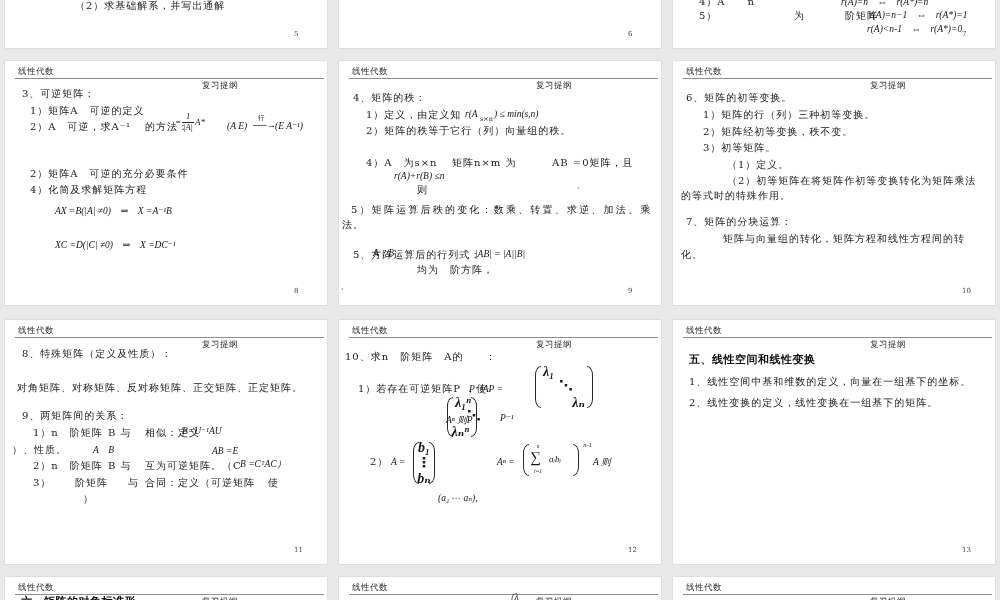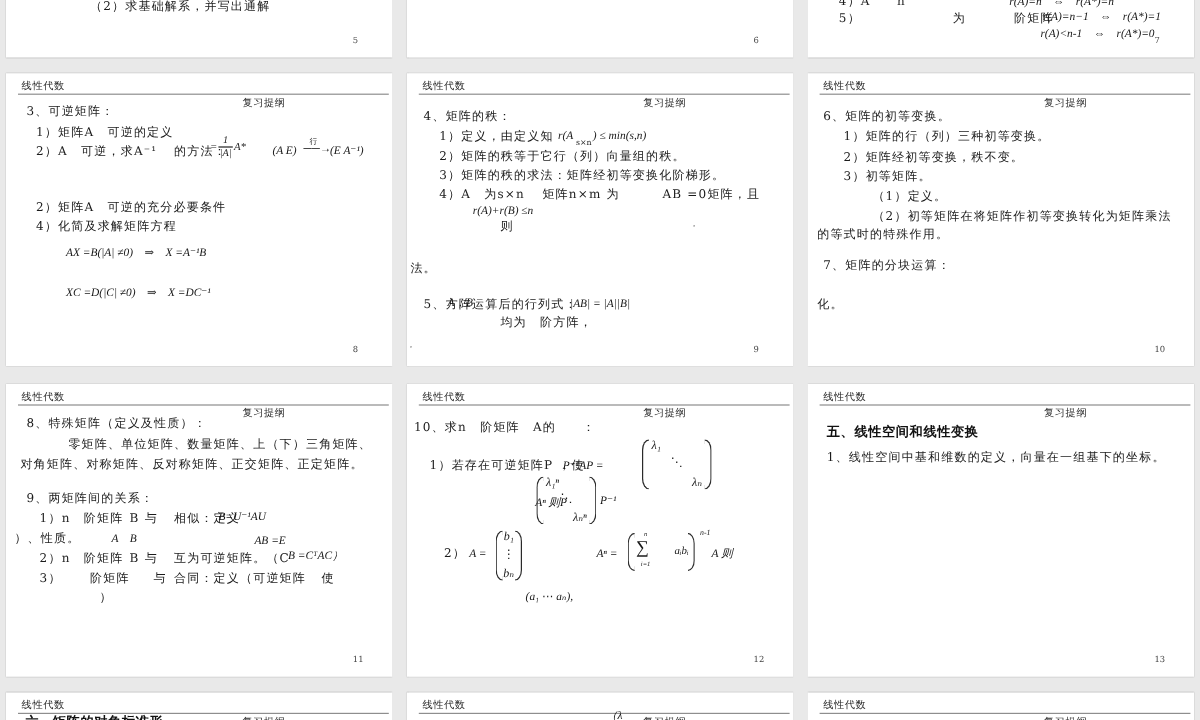--- a/index.html
+++ b/index.html
@@ -32,30 +32,30 @@
   .fx .fr span{display:block;font-size:8.5px;line-height:9.5px;padding:0 1px;}
   .fx .fr .den{border-top:1px solid #222;}
   
   .lp,.rp{position:absolute;top:0;bottom:0;width:5px;}
   .lp{left:0;border-left:1.2px solid #2a2a2a;border-top:1.2px solid #2a2a2a;
       border-bottom:1.2px solid #2a2a2a;border-radius:6px 0 0 6px/9px 0 0 9px;}
   .rp{right:0;border-right:1.2px solid #2a2a2a;border-top:1.2px solid #2a2a2a;
       border-bottom:1.2px solid #2a2a2a;border-radius:0 6px 6px 0/0 9px 9px 0;}
   
   .mat{position:absolute;}
-  .me{position:absolute;font-size:10px;font-style:italic;line-height:9px;white-space:nowrap;
-      color:#161616;font-family:"Liberation Serif","DejaVu Serif","DejaVu Sans",serif;}
+  .me{position:absolute;font-size:14px;font-style:italic;line-height:9px;white-space:nowrap;
+      color:#161616;font-family:"Liberation Serif","DejaVu Serif","DejaVu Sans",serif;font-weight:bold;}
   
   .sum{position:absolute;width:56px;height:32px;
        font-family:"Liberation Serif","DejaVu Serif","DejaVu Sans",serif;color:#161616;}
   .sum>span{position:absolute;white-space:nowrap;}
   .sum .sg{left:7px;top:5px;font-size:15px;line-height:16px;font-style:normal;}
   .sum .sl1{left:7px;top:-1px;width:16px;text-align:center;font-size:5.5px;font-style:italic;}
   .sum .sl2{left:4px;top:24px;width:22px;text-align:center;font-size:5.5px;font-style:italic;}
-  .sum .sb{left:26px;top:10px;font-size:9px;font-style:italic;margin-left:13px;}
+  .sum .sb{left:26px;top:10px;font-size:9px;font-style:italic;}
   .sum .sp{right:-13px;top:-3px;font-size:6.5px;font-style:italic;}
 </style>
 </head>
 <body>
 
 <div class="stage">
     <div class="slide" style="left: 5px; top: -196px;">
       <span class="s-pg">5</span>
       <span class="it " style="left: 70px; top: 196px;">（2）求基础解系，并写出通解</span>
     </div>
@@ -102,56 +102,56 @@
       <span class="s-hd">线性代数</span>
       <div class="s-rule"></div>
       <span class="s-sub">复习提纲</span>
       <span class="s-pg">9</span>
       <span class="it " style="left: 14px; top: 31px;">4、矩阵的秩：</span>
       <span class="it " style="left: 27px; top: 48px;">1）定义，由定义知</span>
       <span class="it m" style="left: 126px; top: 47px;">r(A</span>
       <span class="it xs" style="left: 141px; top: 52px;">s×n</span>
       <span class="it m" style="left: 155px; top: 47px;">) ≤ min(s,n)</span>
       <span class="it " style="left: 27px; top: 64px;">2）矩阵的秩等于它行（列）向量组的秩。</span>
-      <span class="it " style="left: 27px; top: 80px;">3）矩阵的秩的求法：矩阵经初等变换化阶梯形。</span>
       <span class="it " style="left: 27px; top: 96px;">4）A　为s×n</span>
       <span class="it " style="left: 113px; top: 96px;">矩阵n×m 为</span>
       <span class="it " style="left: 213px; top: 96px;">AB =0矩阵，且</span>
       <span class="it m" style="left: 55px; top: 109px;">r(A)+r(B) ≤n</span>
       <span class="it " style="left: 78px; top: 123px;">则</span>
       <span class="it xs" style="left: 238px; top: 119px;">。</span>
+      <span class="it w" style="left: 12px; top: 143px;">5）矩阵运算后秩的变化：数乘、转置、求逆、加法、乘</span>
       <span class="it " style="left: 3px; top: 158px;">法。</span>
       <span class="it " style="left: 14px; top: 188px;">5、方阵运算后的行列式：</span>
       <span class="it m" style="left: 34px; top: 186px;">A，B</span>
       <span class="it m" style="left: 136px; top: 187px;">|AB| = |A||B|</span>
       <span class="it " style="left: 78px; top: 203px;">均为　阶方阵，</span>
       <span class="it xs" style="left: 2px; top: 220px;">。</span>
     </div>
     <div class="slide" style="left: 673px; top: 61px;">
       <span class="s-hd">线性代数</span>
       <div class="s-rule"></div>
       <span class="s-sub">复习提纲</span>
       <span class="s-pg">10</span>
       <span class="it " style="left: 13px; top: 31px;">6、矩阵的初等变换。</span>
       <span class="it " style="left: 30px; top: 48px; text-align: right;">1）矩阵的行（列）三种初等变换。</span>
       <span class="it " style="left: 30px; top: 65px;">2）矩阵经初等变换，秩不变。</span>
       <span class="it " style="left: 30px; top: 81px;">3）初等矩阵。</span>
       <span class="it " style="left: 54px; top: 98px;">（1）定义。</span>
       <span class="it " style="left: 54px; top: 114px;">（2）初等矩阵在将矩阵作初等变换转化为矩阵乘法</span>
       <span class="it " style="left: 8px; top: 129px;">的等式时的特殊作用。</span>
       <span class="it " style="left: 13px; top: 155px;">7、矩阵的分块运算：</span>
+      <span class="it " style="left: 50px; top: 172px;">矩阵与向量组的转化，矩阵方程和线性方程间的转</span>
       <span class="it " style="left: 8px; top: 188px;">化。</span>
     </div>
     <div class="slide" style="left: 5px; top: 320px;">
       <span class="s-hd">线性代数</span>
       <div class="s-rule"></div>
       <span class="s-sub">复习提纲</span>
       <span class="s-pg">11</span>
       <span class="it " style="left: 17px; top: 28px;">8、特殊矩阵（定义及性质）：</span>
-      <span class="it " style="left: 52px; top: 45px;">零矩阵、单位矩阵、数量矩阵、上（下）三角矩阵、</span>
       <span class="it " style="left: 12px; top: 62px;">对角矩阵、对称矩阵、反对称矩阵、正交矩阵、正定矩阵。</span>
       <span class="it " style="left: 17px; top: 90px;">9、两矩阵间的关系：</span>
       <span class="it " style="left: 28px; top: 107px;">1）n　阶矩阵</span>
       <span class="it " style="left: 103px; top: 107px;">B 与</span>
       <span class="it " style="left: 140px; top: 107px;">相似：定义</span>
       <span class="it m" style="left: 177px; top: 105px;">B=U⁻¹AU</span>
       <span class="it " style="left: 7px; top: 124px;">）、性质。</span>
       <span class="it m" style="left: 88px; top: 124px;">A　B</span>
       <span class="it m" style="left: 207px; top: 125px;">AB =E</span>
       <span class="it " style="left: 28px; top: 140px;">2）n　阶矩阵</span>
@@ -174,21 +174,21 @@
       <span class="it " style="left: 19px; top: 63px;">1）若存在可逆矩阵P ，使</span>
       <span class="it m" style="left: 130px; top: 63px;">P⁻¹AP =</span>
       <div class="mat" style="left: 196px; top: 46px; width: 58px; height: 42px;">
         <div class="lp"></div>
         <div class="rp"></div>
         <span class="me" style="left: 8px; top: 1px;">λ₁</span>
         <span class="me" style="left: 24px; top: 15px;">⋱</span>
         <span class="me" style="right: 8px; bottom: 1px;">λₙ</span>
       </div>
       <span class="it m" style="left: 64px; top: 94px; margin-left: 43px;">Aⁿ 则P</span>
-      <div class="mat" style="left: 108px; top: 77px; width: 50px; height: 40px;">
+      <div class="mat" style="left: 108px; top: 77px; width: 30px; height: 40px;">
         <div class="lp"></div>
         <div class="rp"></div>
         <span class="me" style="left: 8px; top: 1px;">λ₁ⁿ</span>
         <span class="me" style="left: 20px; top: 14px;">⋱</span>
         <span class="me" style="right: 8px; bottom: 1px;">λₙⁿ</span>
       </div>
       <span class="it m" style="left: 161px; top: 92px;">P⁻¹</span>
       <span class="it " style="left: 31px; top: 136px;">2）</span>
       <span class="it m" style="left: 52px; top: 136px;">A =</span>
       <div class="mat" style="left: 74px; top: 122px; width: 22px; height: 42px;">
@@ -211,20 +211,21 @@
       </div>
       <span class="it m" style="left: 254px; top: 136px;">A 则</span>
     </div>
     <div class="slide" style="left: 673px; top: 320px;">
       <span class="s-hd">线性代数</span>
       <div class="s-rule"></div>
       <span class="s-sub">复习提纲</span>
       <span class="s-pg">13</span>
       <span class="it b" style="left: 16px; top: 34px;">五、线性空间和线性变换</span>
       <span class="it " style="left: 16px; top: 56px; text-align: right;">1、线性空间中基和维数的定义，向量在一组基下的坐标。</span>
+      <span class="it " style="left: 16px; top: 77px;">2、线性变换的定义，线性变换在一组基下的矩阵。</span>
     </div>
     <div class="slide" style="left: 5px; top: 577px;">
       <span class="s-hd">线性代数</span>
       <div class="s-rule"></div>
       <span class="s-sub">复习提纲</span>
       <span class="it b" style="left: 16px; top: 19px;">六、矩阵的对角标准形</span>
     </div>
     <div class="slide" style="left: 339px; top: 577px;">
       <span class="s-hd">线性代数</span>
       <div class="s-rule"></div>

